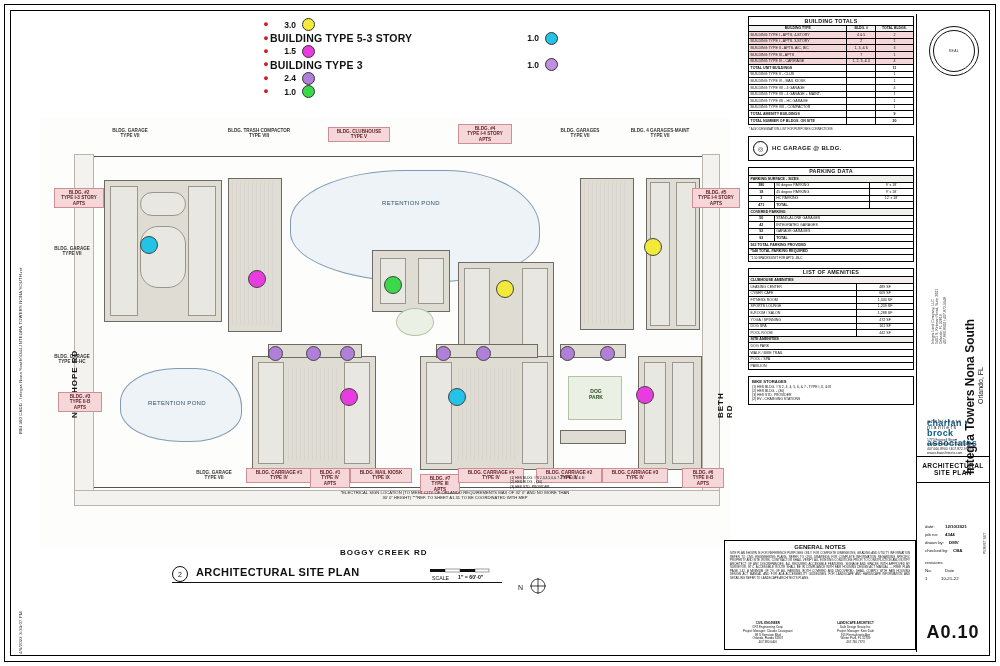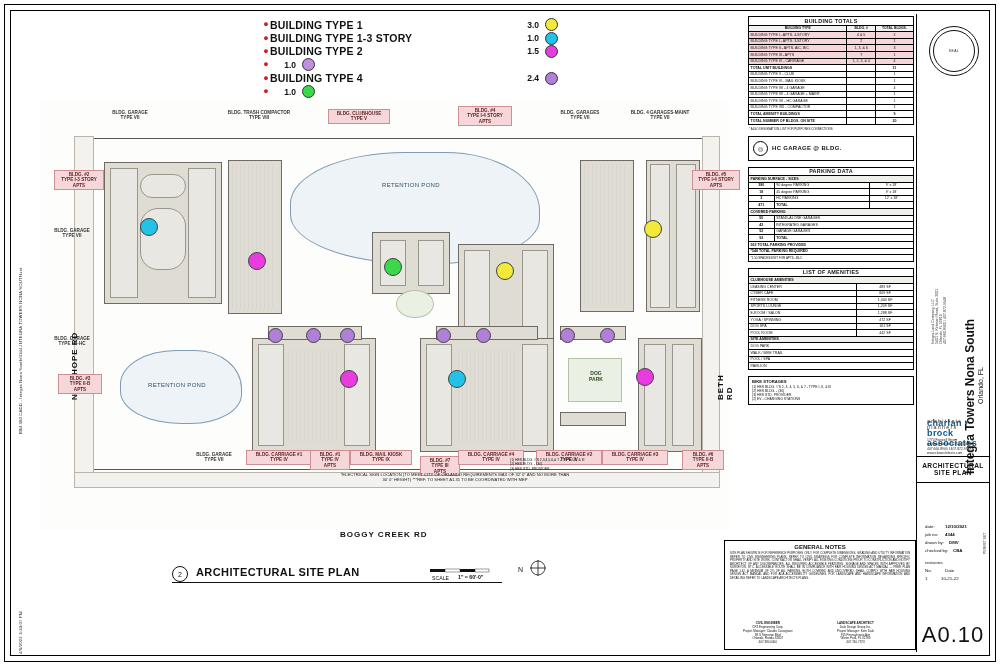--- a/index.html
+++ b/index.html
@@ -16,21 +16,21 @@
 
   
   .legend{position:absolute;left:262px;top:18px;width:296px;}
   .legend-row{display:flex;align-items:center;height:13.4px;}
   .legend-bullet{width:8px;font-size:9px;color:#cc2027;line-height:1;text-align:center;}
   .legend-label{font-size:10.5px;font-weight:bold;letter-spacing:.2px;flex:1;}
   .legend-count{font-size:8.5px;font-weight:bold;width:26px;text-align:right;padding-right:6px;}
   .legend-dot{width:11px;height:11px;border-radius:50%;border:1px solid #333;}
 
   
-  .plan{position:absolute;left:40px;top:100px;width:690px;height:430px;}
+  .plan{position:absolute;left:40px;top:118px;width:690px;height:430px;}
   .plan-bg{position:absolute;inset:0;background:#fdfdfb;}
   .blk{position:absolute;background:#e9e7e2;border:.6px solid #9a968e;}
   .bld{position:absolute;background:#dfdcd4;border:.7px solid #6f6b64;}
   .road{position:absolute;background:#f3f2ee;border:.5px solid #b9b5ad;}
   .pond{position:absolute;border:1px solid #7f9bb5;background:#eef3f7;border-radius:46% 38% 42% 50%/46% 52% 40% 44%;}
   .pondlbl{position:absolute;font-size:6px;color:#30506b;letter-spacing:.3px;}
   .green{position:absolute;background:#eaf0e4;border:.5px solid #b3c2a4;}
   .hatch{position:absolute;background:repeating-linear-gradient(90deg,#d9d6cf 0 1px,transparent 1px 4px);}
   .pin{position:absolute;width:16px;height:16px;border-radius:50%;border:1px solid #444;}
   .pin.sm{width:13px;height:13px;}
@@ -74,21 +74,21 @@
   .redge{position:absolute;left:916px;top:14px;width:72px;bottom:14px;border-left:1px solid #000;}
   .seal{position:absolute;left:12px;top:12px;width:48px;height:48px;border:1px solid #111;border-radius:50%;}
   .seal:before{content:"";position:absolute;inset:3px;border:.5px solid #111;border-radius:50%;}
   .seal-txt{position:absolute;inset:0;display:flex;align-items:center;justify-content:center;
             font-size:3.4px;letter-spacing:.4px;text-align:center;color:#222;}
   .vtitle{position:absolute;transform-origin:0 0;transform:rotate(-90deg);white-space:nowrap;}
   .firm{position:absolute;left:10px;font-size:5px;line-height:6.4px;color:#222;}
   .firmname{position:absolute;left:10px;font-size:9px;font-weight:bold;letter-spacing:.4px;color:#0a5a8c;}
   .firmsub{position:absolute;left:10px;font-size:5.4px;letter-spacing:1.2px;color:#333;}
   .sheetname{position:absolute;left:0;right:0;text-align:center;font-size:6.6px;font-weight:bold;letter-spacing:.4px;}
-  .sheetno{position:absolute;left:0;right:0;text-align:center;font-size:22px;font-weight:normal;letter-spacing:1px;}
+  .sheetno{position:absolute;left:0;right:0;text-align:center;font-size:18px;font-weight:bold;letter-spacing:1px;}
   .hline{position:absolute;left:0;right:0;border-top:1px solid #000;}
 
   .meta{position:absolute;font-size:4.4px;line-height:5.6px;}
 
   
   .gnotes{position:absolute;left:724px;top:540px;width:190px;height:108px;border:1px solid #000;background:#fff;}
   .gnotes .gh{font-size:6px;font-weight:bold;text-align:center;padding:3px 0 2px;}
   .gnotes .gb{font-size:2.9px;line-height:3.5px;padding:0 5px;text-align:justify;}
   .gcol{position:absolute;bottom:4px;font-size:3px;line-height:3.8px;}
 
@@ -102,44 +102,42 @@
   <div class="border-inner"></div>
 
   <div class="left-strip">
     <div class="vtext" style="left:6px;top:420px;">BIM 360 CADD - Integra Nona South/4344-INTEGRA TOWERS NONA SOUTH.rvt</div>
     <div class="vtext" style="left:6px;top:640px;">4/6/2022 3:33:07 PM</div>
   </div>
 
   <div class="legend">
     <div class="legend-row">
       <span class="legend-bullet">●</span>
-      <span class="legend-label">BUILDING TYPE 1</span>
       <span class="legend-count">3.0</span>
       <span class="legend-dot" style="background:#f2e93a"></span>
     </div>
     <div class="legend-row">
       <span class="legend-bullet">●</span>
-      <span class="legend-label">BUILDING TYPE 1-3 STORY</span>
+      <span class="legend-label">BUILDING TYPE 5-3 STORY</span>
       <span class="legend-count">1.0</span>
       <span class="legend-dot" style="background:#22c3e6"></span>
     </div>
     <div class="legend-row">
       <span class="legend-bullet">●</span>
-      <span class="legend-label">BUILDING TYPE 2</span>
       <span class="legend-count">1.5</span>
       <span class="legend-dot" style="background:#e83ce0"></span>
     </div>
     <div class="legend-row">
       <span class="legend-bullet">●</span>
+      <span class="legend-label">BUILDING TYPE 3</span>
       <span class="legend-count">1.0</span>
       <span class="legend-dot" style="background:#c08fe0"></span>
     </div>
     <div class="legend-row">
       <span class="legend-bullet">●</span>
-      <span class="legend-label">BUILDING TYPE 4</span>
       <span class="legend-count">2.4</span>
       <span class="legend-dot" style="background:#b07fd8"></span>
     </div>
     <div class="legend-row">
       <span class="legend-bullet">●</span>
       <span class="legend-count">1.0</span>
       <span class="legend-dot" style="background:#3ad84a"></span>
     </div>
   </div>
 

